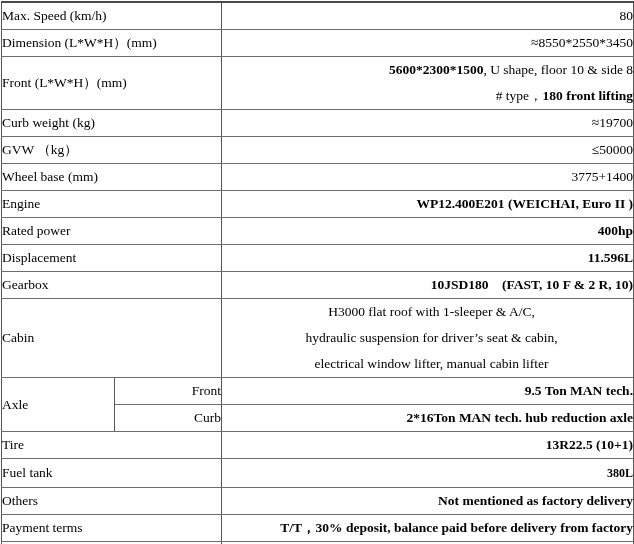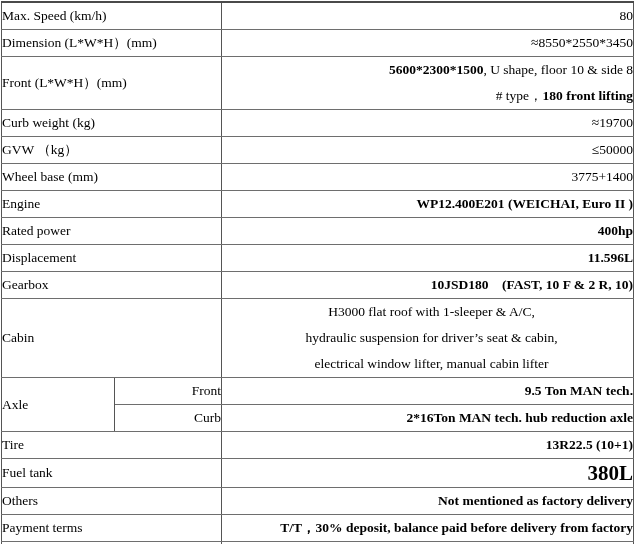--- a/index.html
+++ b/index.html
@@ -58,21 +58,21 @@
     text-align: center;
     padding-left: 8px;
   }
   tr.row-single td { height: 24px; }
   tr.row-2line  td { height: 52px; }
   tr.row-3line  td { height: 78px; }
   tr.row-tall   td { height: 28px; }
   .seg-bold { font-weight: bold; margin-top: 19px; }
   .label-bold { font-weight: bold; }
   .val-line { line-height: 26px; }
-  .emph-large { font-size: 21px; font-weight: bold; }
+  .emph-large { font-size: 12px; font-weight: bold; }
 </style>
 </head>
 <body>
 
 <div class="spec-wrap">
   <table class="spec-table">
     <colgroup>
       <col style="width:113px">
       <col style="width:107px">
       <col style="width:412px">

